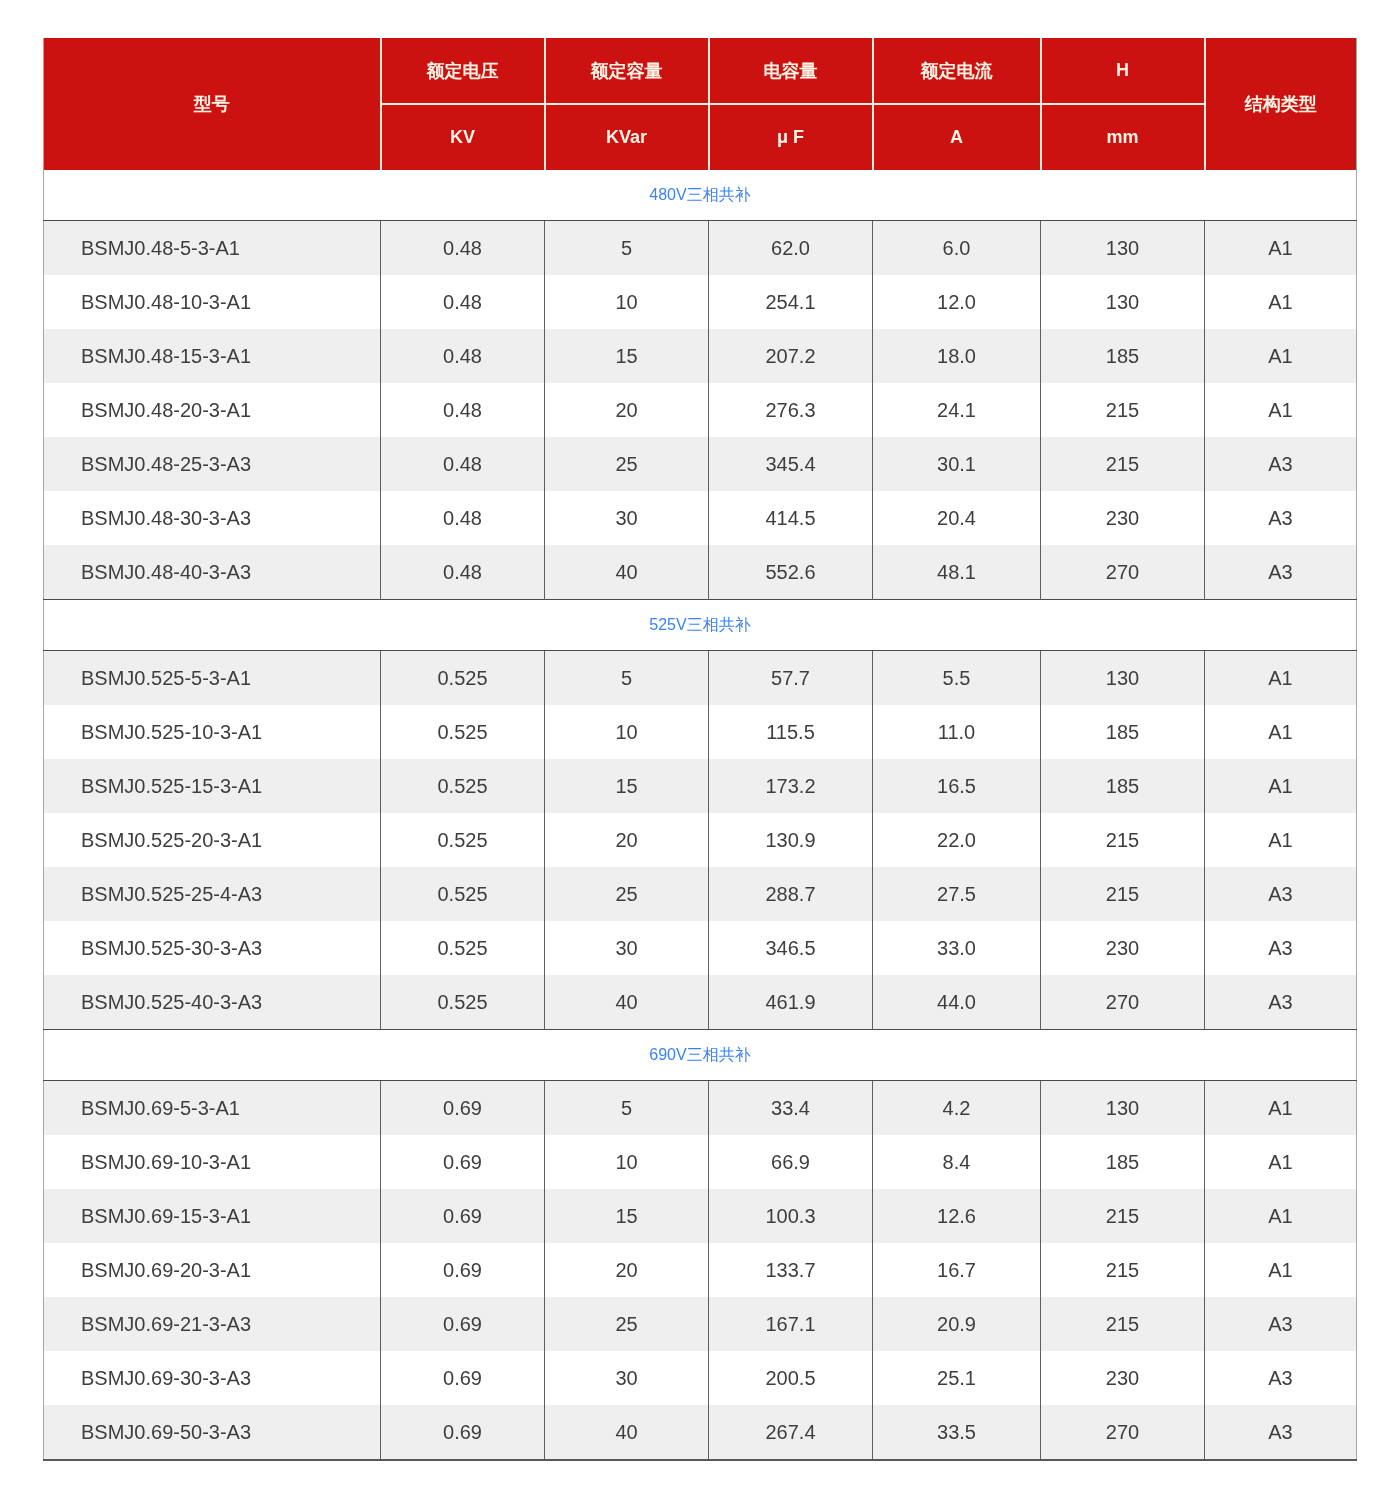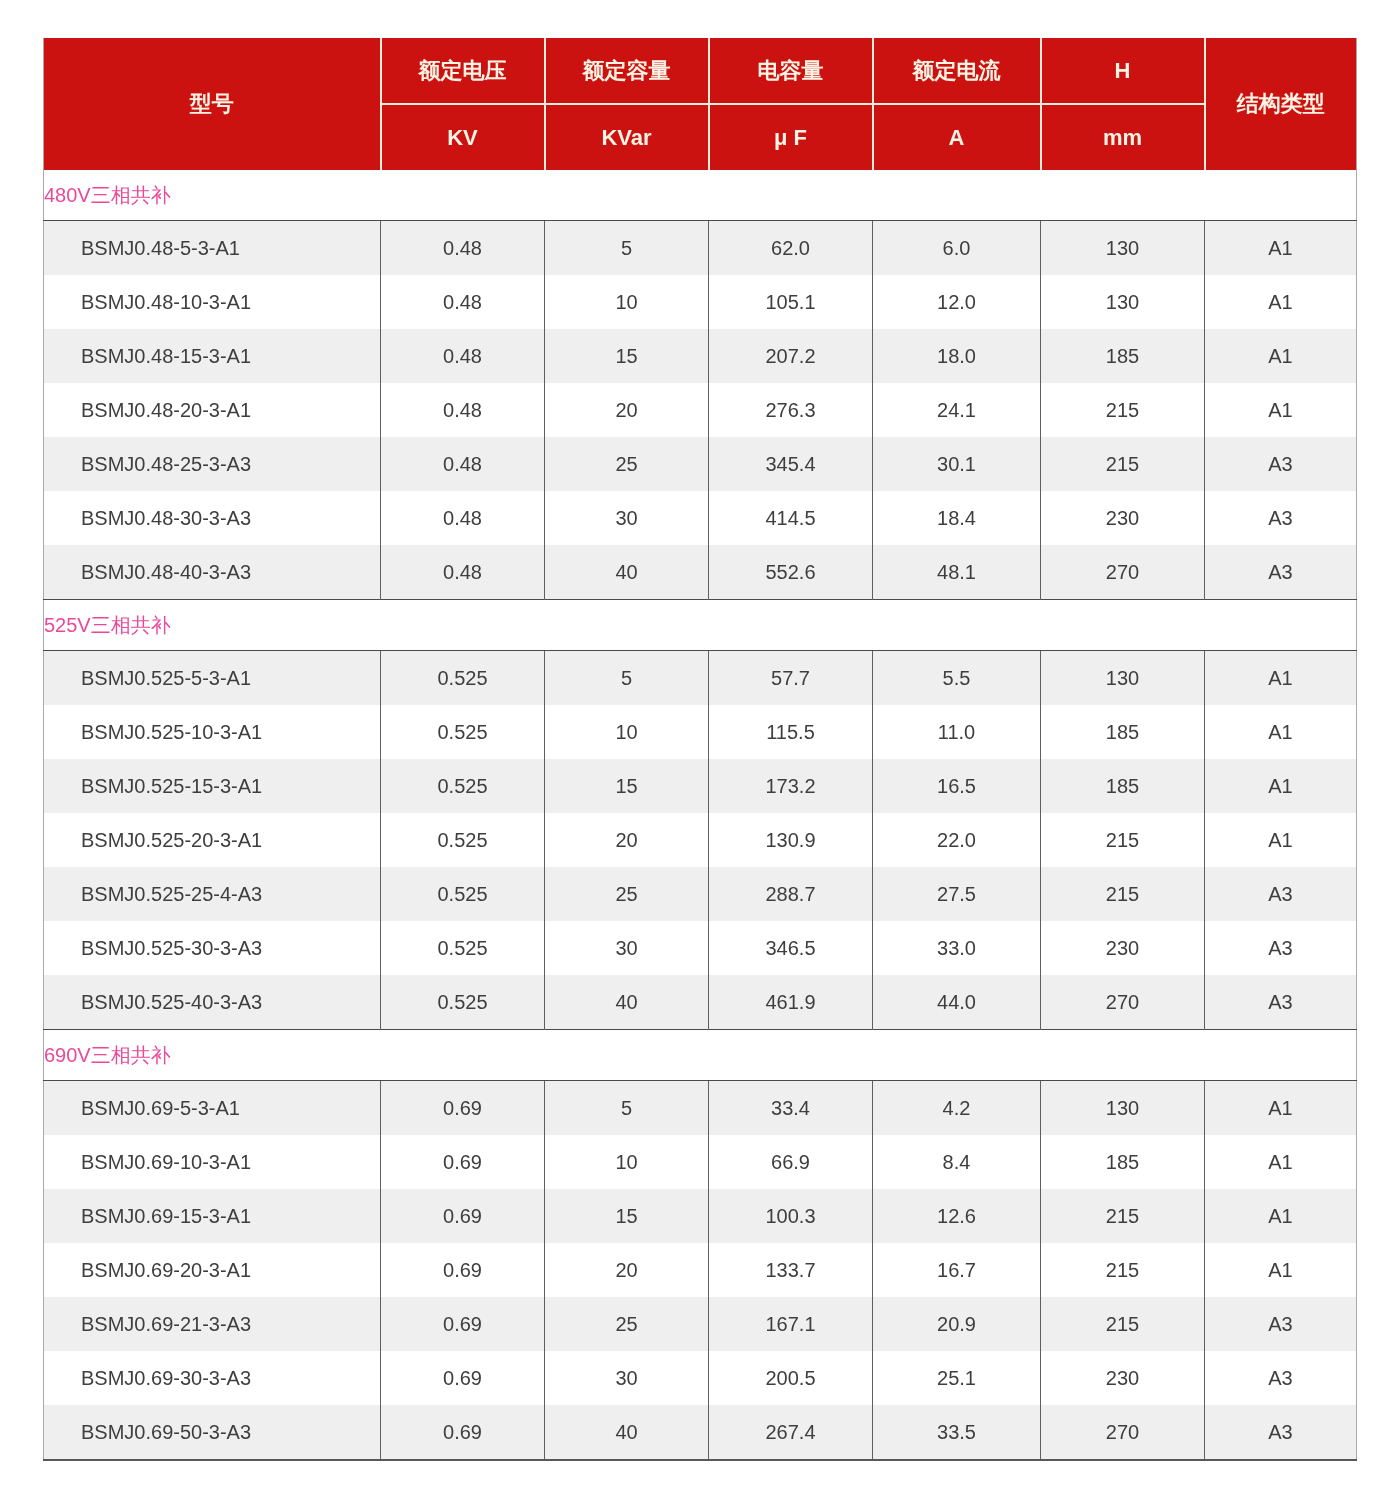--- a/index.html
+++ b/index.html
@@ -20,45 +20,45 @@
     table-layout: fixed;
     width: 1313px;
     border-left: 1px solid #a8a8a8;
     border-right: 1px solid #a8a8a8;
     border-bottom: 2px solid #585858;
   }
   
   thead th {
     background: #cc1111;
     color: #faf4e4;
-    font-size: 22px;
+    font-size: 18px;
     font-weight: bold;
     text-align: center;
     vertical-align: middle;
     height: 65px;
     padding: 0;
     border: 2px solid #f6efdc;
   }
   thead th.no-top    { border-top: none; }
   thead th.no-bottom { border-bottom: none; }
   thead th.no-left   { border-left: none; }
   thead th.no-right  { border-right: none; margin-top: 34px; }
   
   tbody td {
     font-size: 20px;
     color: #3e3e3e;
     vertical-align: middle;
     padding: 0;
   }
   tr.section-row td {
     height: 50px;
-    text-align: left;
+    text-align: center;
     background: #ffffff;
-    color: #ec4899;
-    font-size: 20px;
+    color: #3b82f6;
+    font-size: 16px;
     border-top: 1px solid #4a4a4a;
     border-bottom: 1px solid #4a4a4a;
   }
   tbody tr.section-row:first-child td { border-top: none; }
   tr.data-row td {
     height: 54px;
     text-align: center;
     border-left: 1px solid #5f5f5f;
     border-right: 1px solid #5f5f5f;
   }
@@ -114,21 +114,21 @@
           <td>5</td>
           <td>62.0</td>
           <td>6.0</td>
           <td>130</td>
           <td>A1</td>
         </tr>
         <tr class="data-row plain">
           <td class="model-cell">BSMJ0.48-10-3-A1</td>
           <td>0.48</td>
           <td>10</td>
-          <td>105.1</td>
+          <td>254.1</td>
           <td>12.0</td>
           <td>130</td>
           <td>A1</td>
         </tr>
         <tr class="data-row shaded">
           <td class="model-cell">BSMJ0.48-15-3-A1</td>
           <td>0.48</td>
           <td>15</td>
           <td>207.2</td>
           <td>18.0</td>
@@ -151,21 +151,21 @@
           <td>345.4</td>
           <td>30.1</td>
           <td>215</td>
           <td>A3</td>
         </tr>
         <tr class="data-row plain">
           <td class="model-cell">BSMJ0.48-30-3-A3</td>
           <td>0.48</td>
           <td>30</td>
           <td>414.5</td>
-          <td>18.4</td>
+          <td>20.4</td>
           <td>230</td>
           <td>A3</td>
         </tr>
         <tr class="data-row shaded">
           <td class="model-cell">BSMJ0.48-40-3-A3</td>
           <td>0.48</td>
           <td>40</td>
           <td>552.6</td>
           <td>48.1</td>
           <td>270</td>

